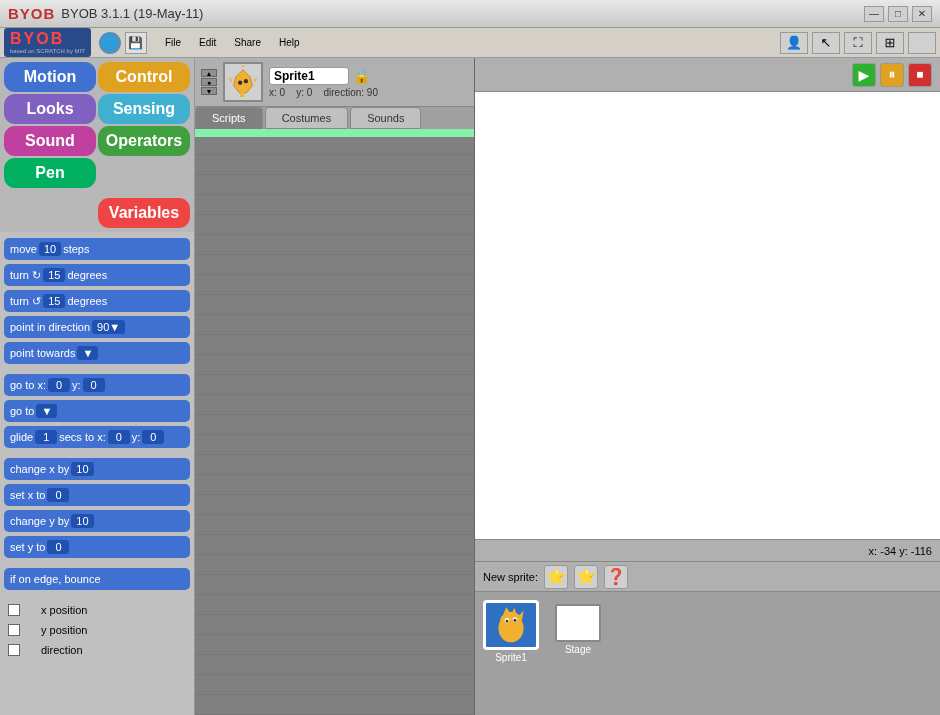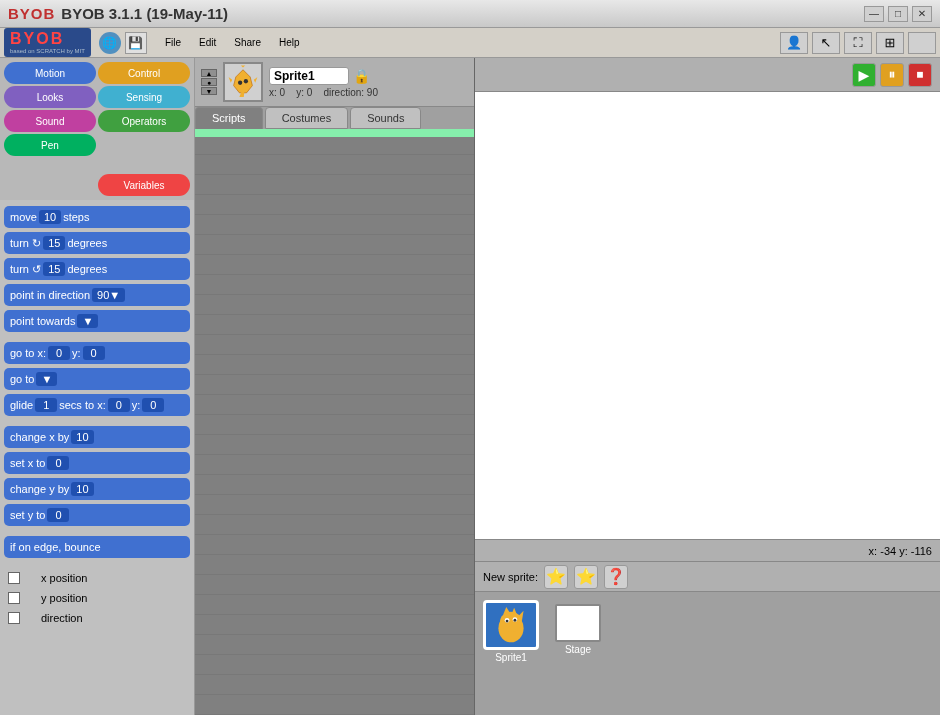--- a/index.html
+++ b/index.html
@@ -8,21 +8,21 @@
     
     #titlebar {
       background: linear-gradient(to bottom, #e8e8e8, #c8c8c8);
       height: 28px;
       display: flex;
       align-items: center;
       padding: 0 8px;
       border-bottom: 1px solid #999;
       user-select: none;
     }
-    #titlebar .title-text { font-size: 15px; color: #333; flex: 1; font-weight: bold; }
+    #titlebar .title-text { font-size: 13px; color: #333; flex: 1; }
     #titlebar .win-controls { display: flex; gap: 4px; }
     #titlebar .win-btn {
       width: 20px; height: 16px; background: #d0d0d0; border: 1px solid #999;
       display: flex; align-items: center; justify-content: center; font-size: 10px;
       cursor: pointer; color: #333;
     }
 
     
     #menubar {
       background: #d4d0c8;
@@ -74,25 +74,25 @@
 
     
     #categories {
       display: grid;
       grid-template-columns: 1fr 1fr;
       gap: 2px;
       padding: 4px;
       background: #b8b8b8;
     }
     .cat-btn {
-      height: 22px;
+      height: 30px;
       border: none;
       border-radius: 11px;
-      font-size: 10px;
-      font-weight: normal;
+      font-size: 16px;
+      font-weight: bold;
       color: white;
       cursor: pointer;
       display: flex; align-items: center; justify-content: center;
     }
     .cat-motion { background: #4070d0; }
     .cat-control { background: #e0a020; }
     .cat-looks { background: #8060c0; }
     .cat-sensing { background: #40b0d0; }
     .cat-sound { background: #c040a0; }
     .cat-operators { background: #40a040; }

